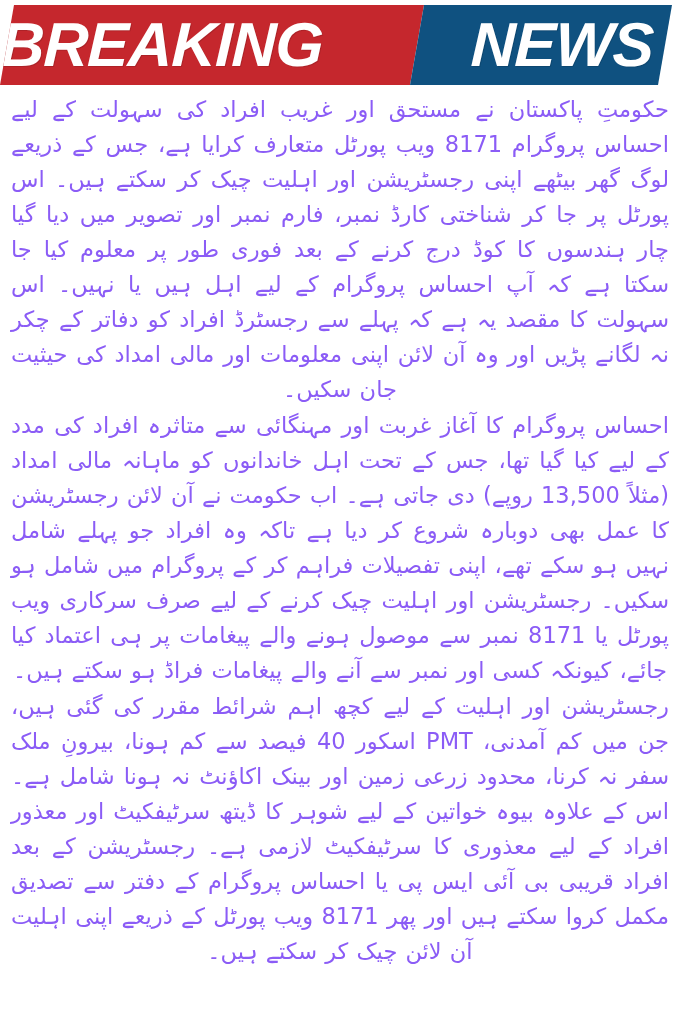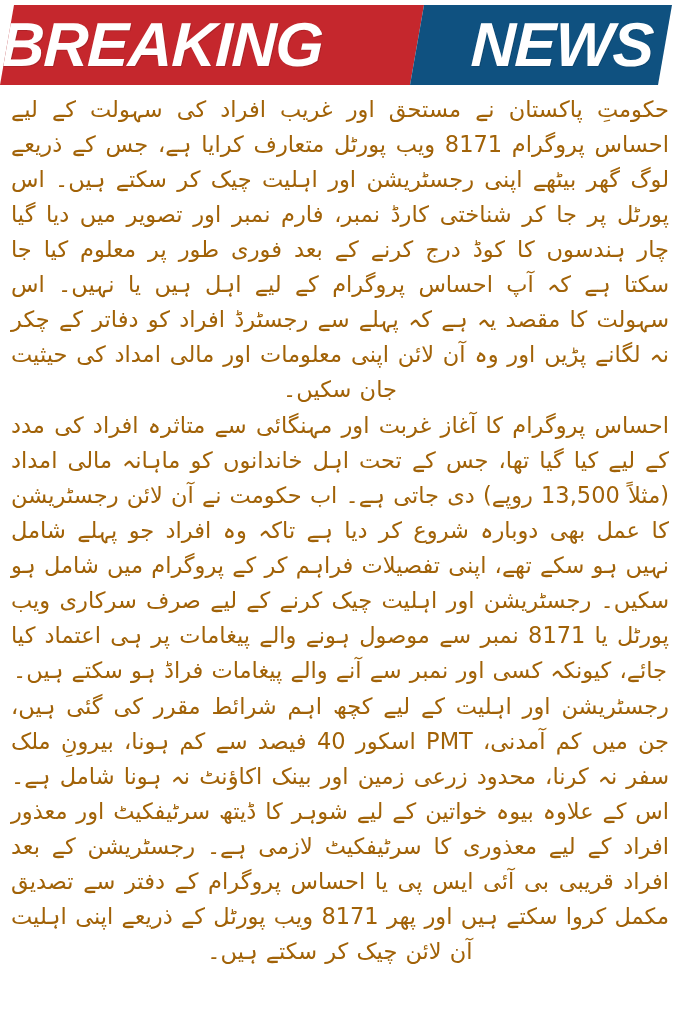--- a/index.html
+++ b/index.html
@@ -83,21 +83,21 @@
     text-align-last: center;
     padding: 0 14px 0 11px;
     box-sizing: border-box;
     width: 683px;
   }
   .para {
     margin: 0 0 1px 0;
     font-family: "DejaVu Sans", "Liberation Sans", sans-serif;
     font-size: 22.5px;
     line-height: 35px;
-    color: #a16207;
+    color: #8b5cf6;
     text-align: justify;
     text-align-last: center;
     word-spacing: 1px;
     letter-spacing: 0px;
     font-weight: 400;
   }
   .para:last-child { margin-bottom: 0; }
 </style>
 </head>
 <body>

